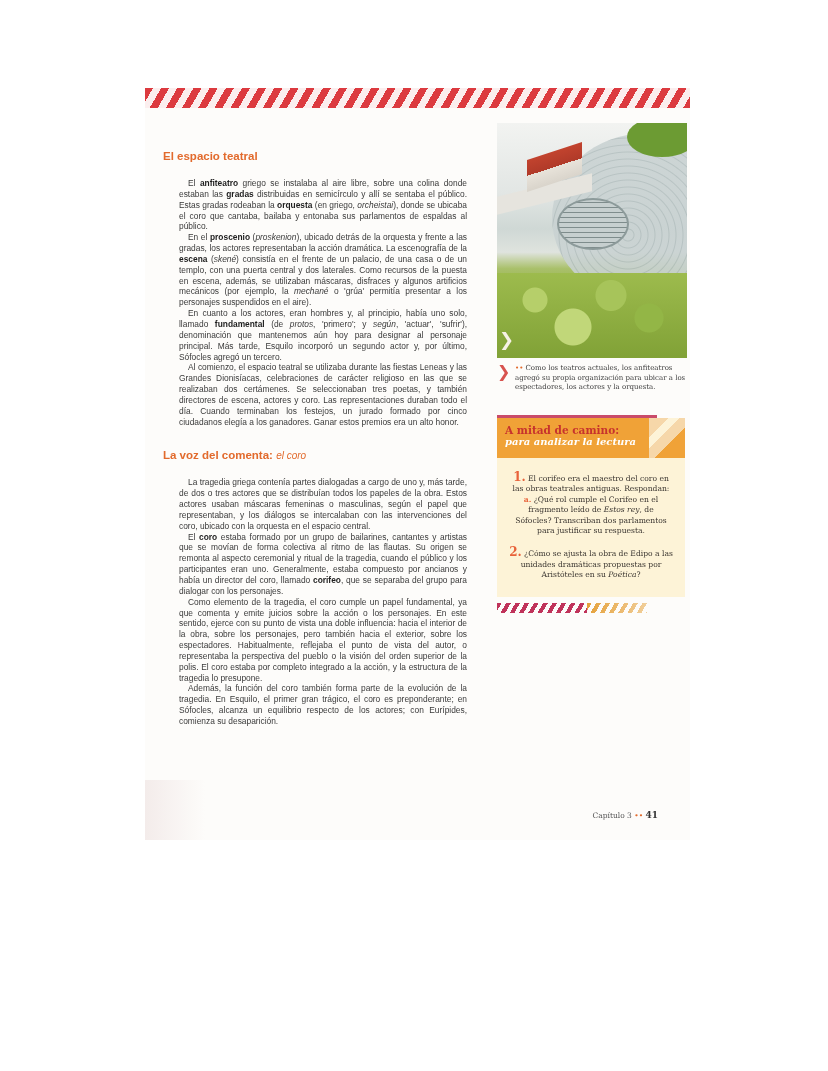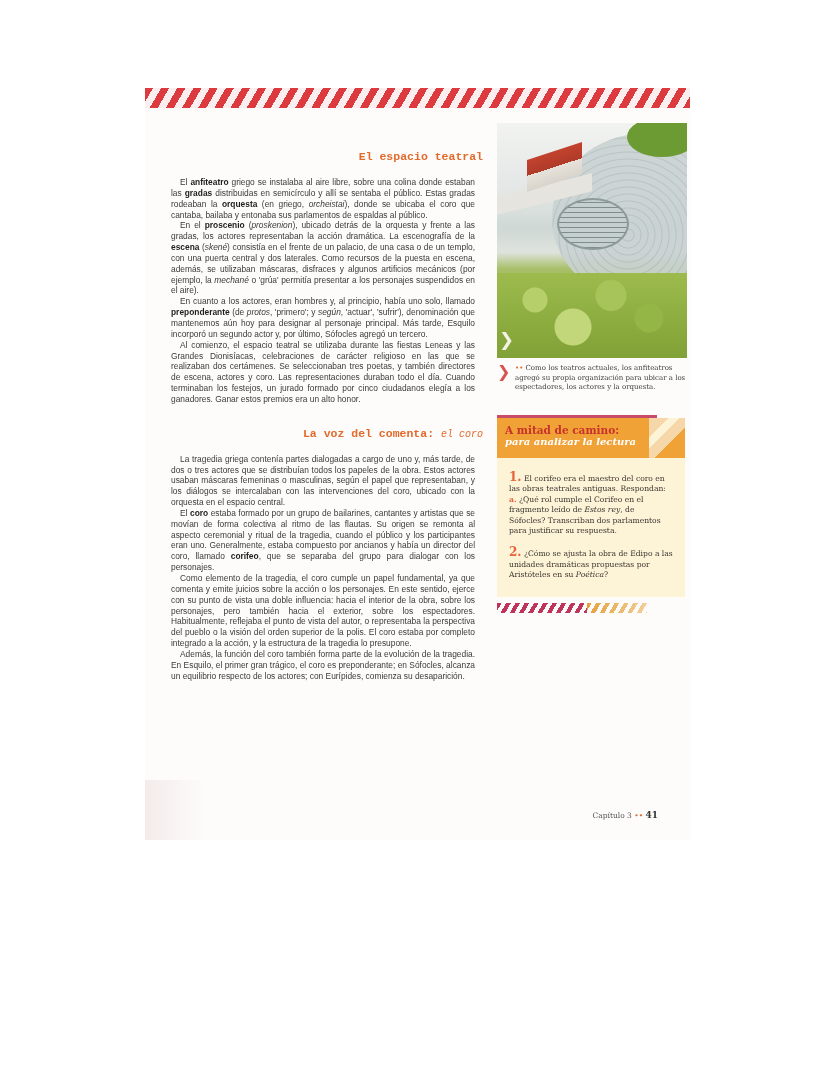--- a/index.html
+++ b/index.html
@@ -14,27 +14,27 @@
     .page-shade {
       position: absolute; left: 0; bottom: 0; width: 60px; height: 60px;
       background: linear-gradient(to right, rgba(225,205,205,0.35), rgba(255,255,255,0));
     }
     .top-stripe {
       position: absolute; left: 0; top: 0; width: 545px; height: 20px;
       background: repeating-linear-gradient(120deg, #dc3a3f 0px, #dc3a3f 7px, #fbeeee 7px, #fbeeee 14px);
     }
     .left-col { position: absolute; left: 18px; top: 62px; width: 320px; }
     .section-title {
-      font-family: Liberation Mono, monospace; font-weight: bold; color: #e26a2c;
-      font-size: 11.5px; margin: 0 0 14px 0; text-align: right;
+      font-family: Liberation Sans, sans-serif; font-weight: bold; color: #e26a2c;
+      font-size: 11.5px; margin: 0 0 14px 0;
     }
     .section-title .sub { font-weight: normal; font-style: italic; font-size: 10px; }
     .body-text {
       font-family: "Liberation Sans", sans-serif; font-size: 8.4px; line-height: 10.85px;
-      color: #3a3a3a; text-align: justify; margin: 8px;
+      color: #3a3a3a; text-align: justify; margin: 16px;
     }
     .body-text p { margin: 0; text-indent: 9px; }
     .body-text b { color: #1e1e1e; }
     .sec2 { margin-top: 22px; }
 
     .right-col { position: absolute; left: 352px; top: 35px; width: 190px; }
     .photo {
       position: relative; width: 190px; height: 235px; overflow: hidden;
       background: linear-gradient(180deg, #f2f3f1 0%, #e2e6e4 30%, #cfd8d5 45%, #dfe3de 55%, #a9c06a 62%, #8cab3e 75%, #79993a 100%);
     }
@@ -92,21 +92,21 @@
     .box-header .h1 {
       font-family: "DejaVu Serif", serif; font-weight: bold; color: #c7322d; font-size: 10.5px; line-height: 12px;
     }
     .box-header .h2 {
       font-family: "DejaVu Serif", serif; font-style: italic; font-weight: bold; color: #ffffff; font-size: 10px; line-height: 12px;
     }
     .box-deco {
       position: absolute; right: 0; top: 0; width: 36px; height: 40px;
       background: linear-gradient(135deg, #f6d7a9 0 25%, #fdf3d7 25% 40%, #f6d7a9 40% 60%, transparent 60%);
     }
-    .box-body { padding: 14px 12px 0 12px; }
+    .box-body { padding: 14px 12px 0 12px; text-align: center; }
     .q {
       font-family: "DejaVu Serif", serif; font-size: 7.6px; line-height: 10.6px; color: #3a3530; margin: 0 0 10px 0;
     }
     .q .num { color: #e8623a; font-weight: bold; font-size: 12px; }
     .q .sub { color: #e8623a; font-weight: bold; }
     .box-bottom-stripe {
       margin: 6px 0 0 0; height: 10px; width: 150px;
       background: repeating-linear-gradient(120deg, #c0335a 0 4px, transparent 4px 8px);
       -webkit-mask-image: linear-gradient(to right, #000 0%, #000 60%, rgba(0,0,0,0.5) 100%);
       mask-image: linear-gradient(to right, #000 0%, #000 60%, rgba(0,0,0,0.5) 100%);
@@ -129,21 +129,21 @@
 
 <div class="page">
   <div class="page-shade"></div>
   <div class="top-stripe"></div>
 
   <div class="left-col">
     <h2 class="section-title">El espacio teatral</h2>
     <div class="body-text">
       <p>El <b>anfiteatro</b> griego se instalaba al aire libre, sobre una colina donde estaban las <b>gradas</b> distribuidas en semicírculo y allí se sentaba el público. Estas gradas rodeaban la <b>orquesta</b> (en griego, <i>orcheistai</i>), donde se ubicaba el coro que cantaba, bailaba y entonaba sus parlamentos de espaldas al público.</p>
       <p>En el <b>proscenio</b> (<i>proskenion</i>), ubicado detrás de la orquesta y frente a las gradas, los actores representaban la acción dramática. La escenografía de la <b>escena</b> (<i>skené</i>) consistía en el frente de un palacio, de una casa o de un templo, con una puerta central y dos laterales. Como recursos de la puesta en escena, además, se utilizaban máscaras, disfraces y algunos artificios mecánicos (por ejemplo, la <i>mechané</i> o 'grúa' permitía presentar a los personajes suspendidos en el aire).</p>
-      <p>En cuanto a los actores, eran hombres y, al principio, había uno solo, llamado <b>preponderante</b> (de <i>protos</i>, 'primero'; y <i>según</i>, 'actuar', 'sufrir'), denominación que mantenemos aún hoy para designar al personaje principal. Más tarde, Esquilo incorporó un segundo actor y, por último, Sófocles agregó un tercero.</p>
+      <p>En cuanto a los actores, eran hombres y, al principio, había uno solo, llamado <b>fundamental</b> (de <i>protos</i>, 'primero'; y <i>según</i>, 'actuar', 'sufrir'), denominación que mantenemos aún hoy para designar al personaje principal. Más tarde, Esquilo incorporó un segundo actor y, por último, Sófocles agregó un tercero.</p>
       <p>Al comienzo, el espacio teatral se utilizaba durante las fiestas Leneas y las Grandes Dionisíacas, celebraciones de carácter religioso en las que se realizaban dos certámenes. Se seleccionaban tres poetas, y también directores de escena, actores y coro. Las representaciones duraban todo el día. Cuando terminaban los festejos, un jurado formado por cinco ciudadanos elegía a los ganadores. Ganar estos premios era un alto honor.</p>
     </div>
 
     <div class="sec2">
       <h2 class="section-title">
         <span>La voz del comenta:</span>
         <span class="sub">el coro</span>
       </h2>
       <div class="body-text">
         <p>La tragedia griega contenía partes dialogadas a cargo de uno y, más tarde, de dos o tres actores que se distribuían todos los papeles de la obra. Estos actores usaban máscaras femeninas o masculinas, según el papel que representaban, y los diálogos se intercalaban con las intervenciones del coro, ubicado con la orquesta en el espacio central.</p>

